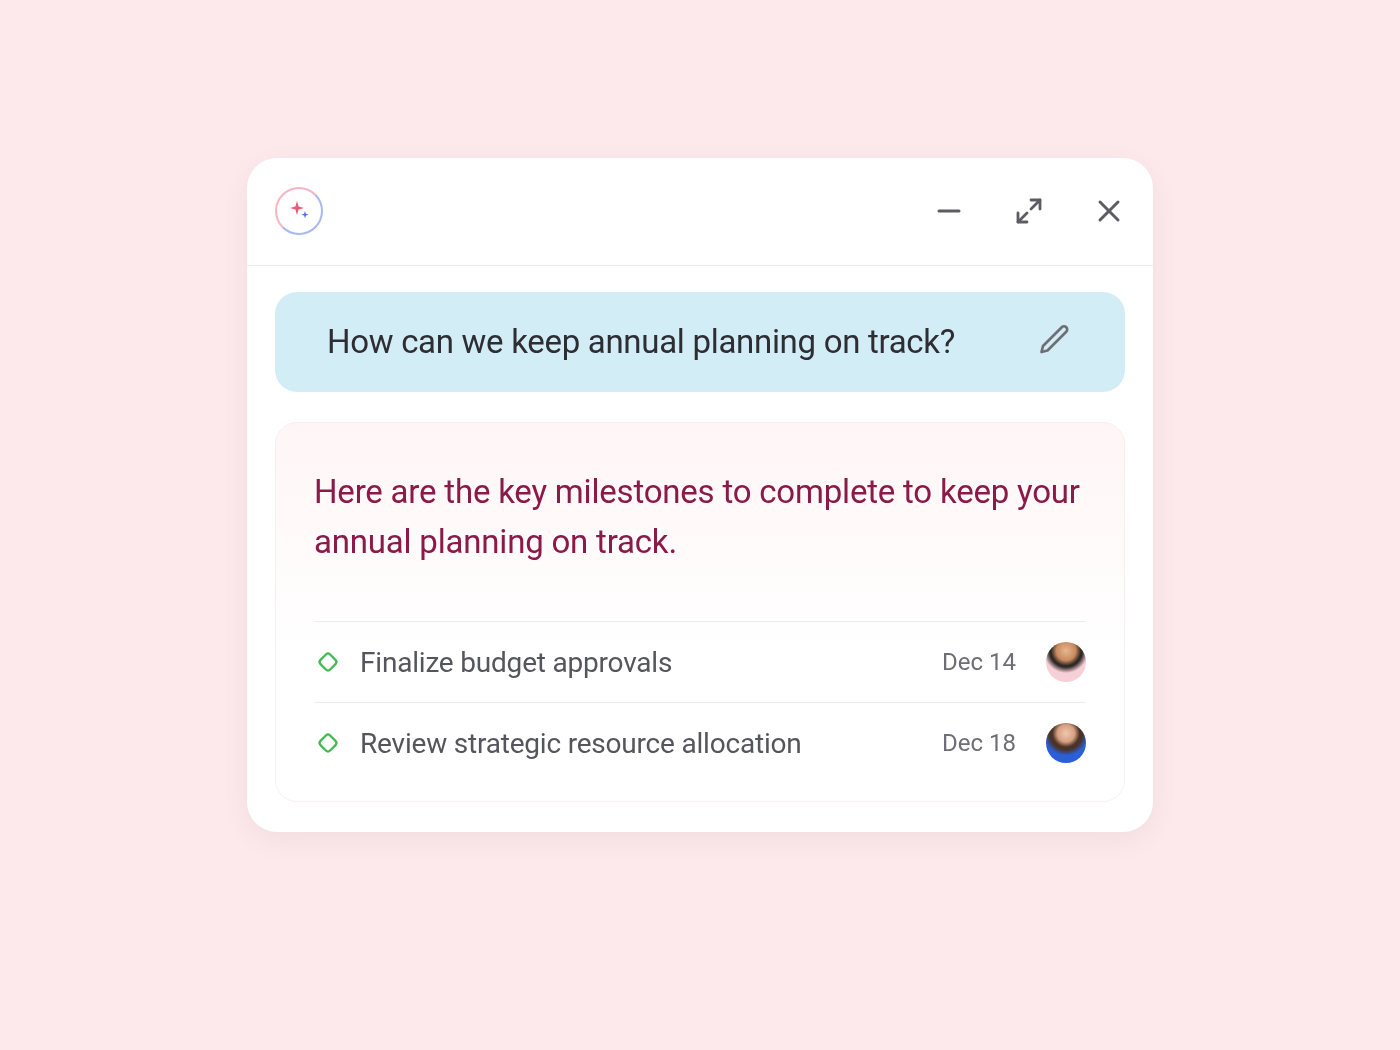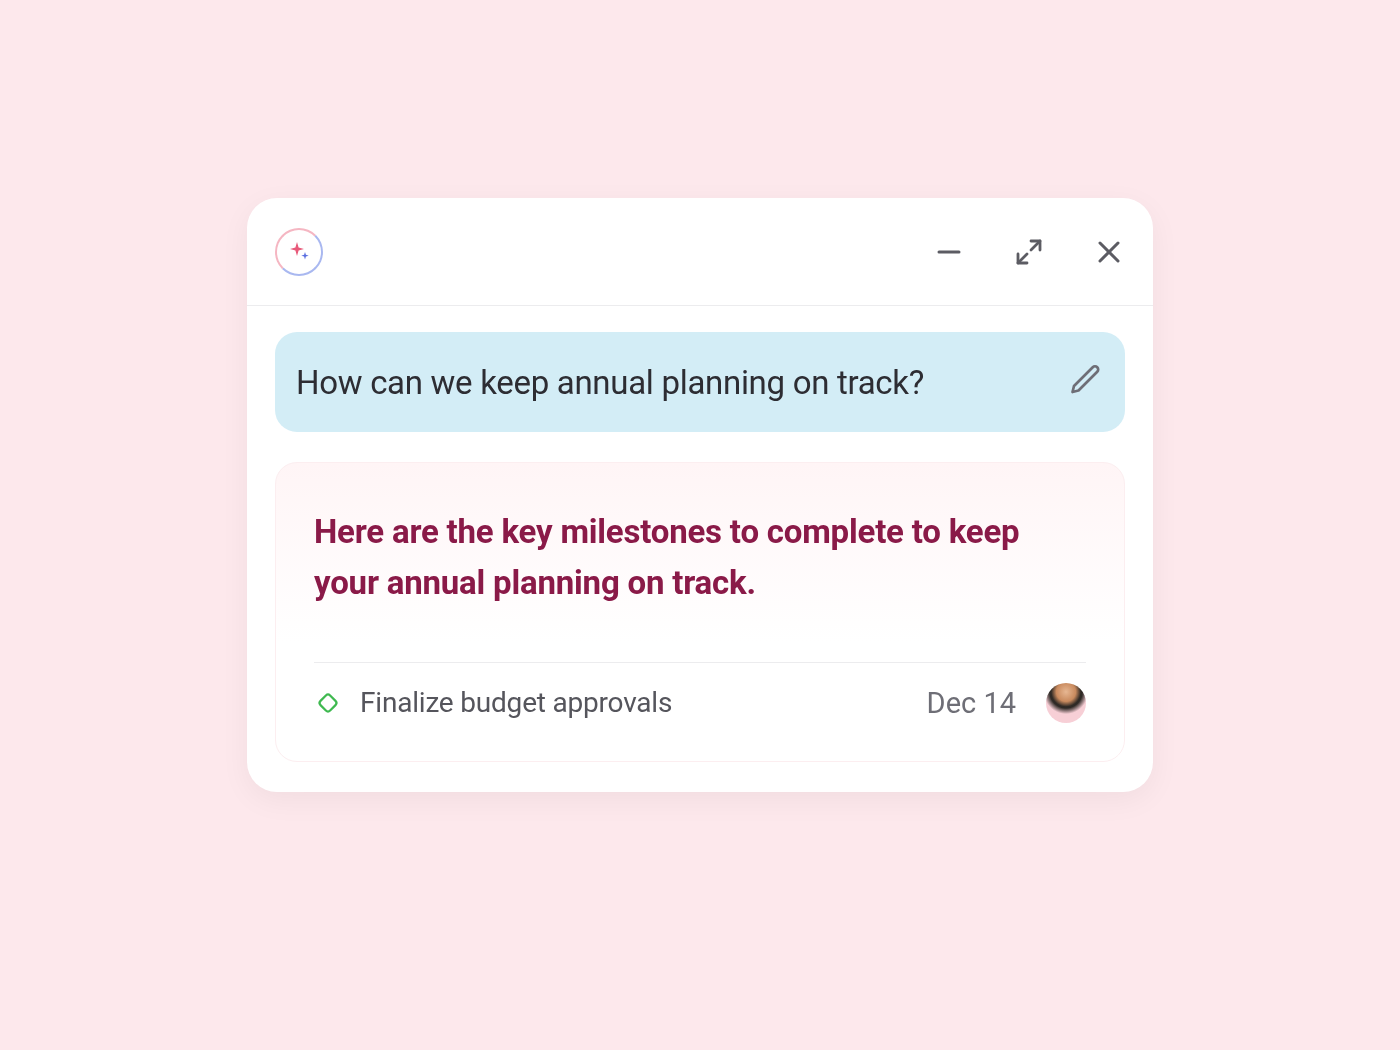--- a/index.html
+++ b/index.html
@@ -58,21 +58,21 @@
       justify-content: center;
       cursor: pointer;
       color: #5c5c63;
     }
     .content {
       padding: 26px 28px 30px 28px;
     }
     .prompt-card {
       background: #d3edf6;
       border-radius: 22px;
-      padding: 30px 21px;
+      padding: 30px 52px;
       display: flex;
       align-items: center;
       justify-content: space-between;
       gap: 12px;
     }
     .prompt-text {
       font-size: 33px;
       font-weight: 400;
       color: #2d2d33;
       letter-spacing: -0.3px;
@@ -83,21 +83,21 @@
     }
     .answer-card {
       margin-top: 30px;
       border: 1px solid #fceef0;
       background: linear-gradient(180deg, #fff5f6 0%, #ffffff 60%);
       border-radius: 22px;
       padding: 44px 38px 18px 38px;
     }
     .answer-text {
       font-size: 33px;
-      font-weight: 700;
+      font-weight: 400;
       color: #8a1a48;
       line-height: 1.52;
       letter-spacing: -0.2px;
     }
     .milestone-list {
       margin-top: 54px;
       border-top: 1px solid #ececee;
     }
     .milestone-row {
       display: flex;
@@ -114,21 +114,21 @@
       height: 28px;
       flex-shrink: 0;
     }
     .milestone-title {
       font-size: 28px;
       color: #55555c;
       flex: 1;
       letter-spacing: -0.2px;
     }
     .milestone-date {
-      font-size: 29px;
+      font-size: 24px;
       color: #6e6e76;
       margin-right: 12px;
     }
     .avatar {
       width: 40px;
       height: 40px;
       border-radius: 50%;
       flex-shrink: 0;
     }
     .avatar-1 {
@@ -189,17 +189,25 @@
 
         <div class="milestone-row">
           <svg class="diamond" viewBox="0 0 28 28" fill="none" stroke="#3fb950" stroke-width="2.2" stroke-linejoin="round">
             <rect x="7.2" y="7.2" width="13.6" height="13.6" rx="3" transform="rotate(45 14 14)"></rect>
           </svg>
           <div class="milestone-title">Finalize budget approvals</div>
           <div class="milestone-date">Dec 14</div>
           <div class="avatar avatar-1"></div>
         </div>
 
+        <div class="milestone-row">
+          <svg class="diamond" viewBox="0 0 28 28" fill="none" stroke="#3fb950" stroke-width="2.2" stroke-linejoin="round">
+            <rect x="7.2" y="7.2" width="13.6" height="13.6" rx="3" transform="rotate(45 14 14)"></rect>
+          </svg>
+          <div class="milestone-title">Review strategic resource allocation</div>
+          <div class="milestone-date">Dec 18</div>
+          <div class="avatar avatar-2"></div>
+        </div>
 
       </div>
     </div>
   </div>
 </div>
 
 </body></html>

